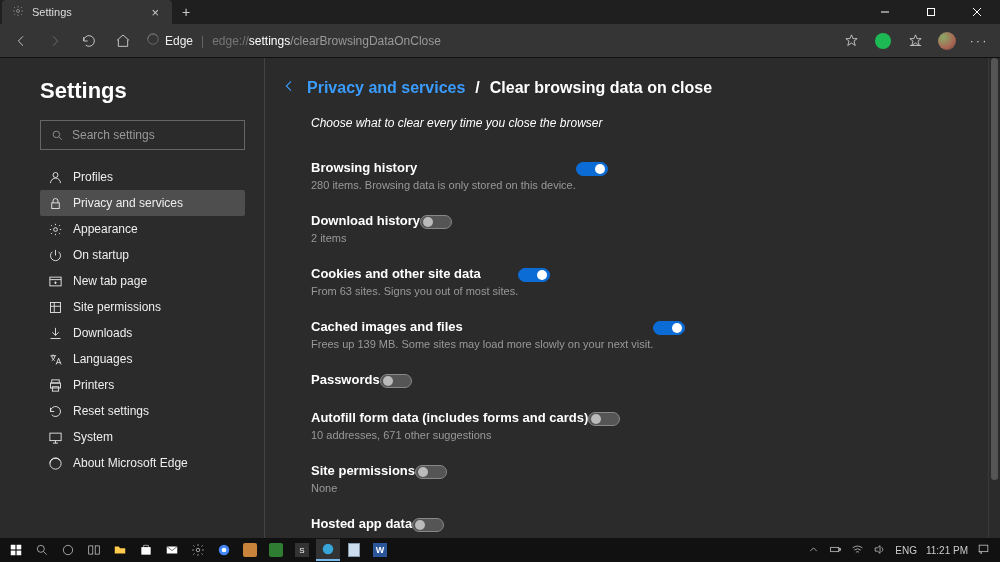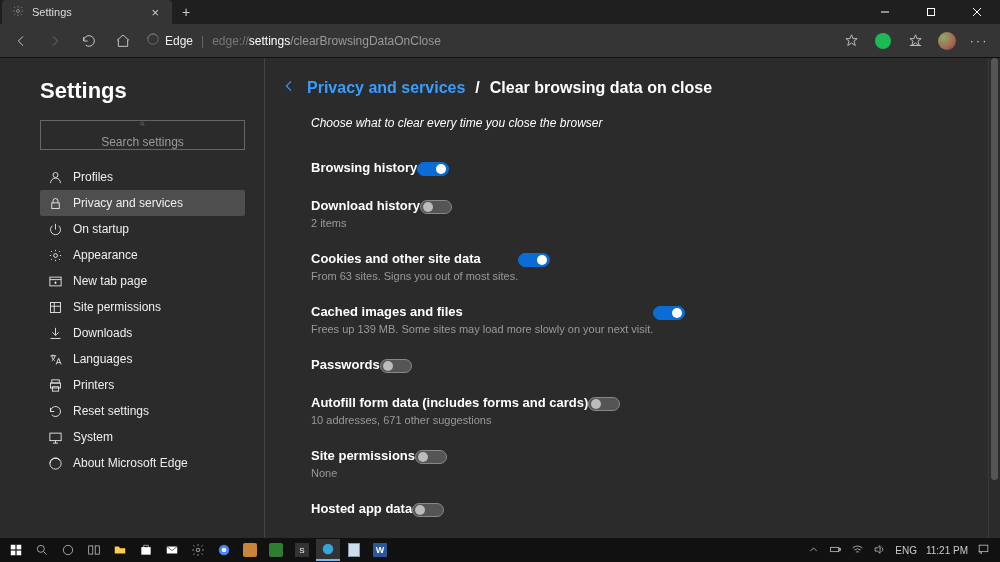--- a/index.html
+++ b/index.html
@@ -26,21 +26,21 @@
   .urlbox .url span.tail { color:#999;}
   .rightbtns { margin-left:auto; display:flex; align-items:center; gap:2px;}
   .rightbtns .tbtn svg { width:15px; height:15px; }
   .avatar { width:18px; height:18px; border-radius:50%; background: radial-gradient(circle at 30% 30%, #8a6, #a65 60%, #643); margin:0 6px;}
   .badge-green { width:16px; height:16px; border-radius:50%; background:#1db954; display:flex;align-items:center;justify-content:center;font-size:10px;color:#fff;}
 
   
   .main { display:flex; height: calc(100% - 24px - 34px - 24px); background:#2b2b2b;}
   .sidebar { width: 265px; padding: 20px 20px 0 40px; border-right:1px solid #444;}
   .sidebar h1 { font-size:22px; font-weight:600; margin-bottom:16px; }
-  .search { display:flex; align-items:center; gap:8px; border:1px solid #666; height:30px; padding:0 10px; font-size:12px; color:#999; margin-bottom:14px; width:205px;flex-direction:column;}
+  .search { display:flex; align-items:center; gap:8px; border:1px solid #666; height:30px; padding:0 10px; font-size:12px; color:#999; margin-bottom:14px; width:205px;}
   .search svg { stroke:#999; fill:none; stroke-width:1.6;}
   .navlist { list-style:none; width:205px;}
   .navlist li { display:flex; align-items:center; gap:10px; height:26px; padding:0 8px; font-size:12px; color:#eee; border-radius:2px;}
   .navlist li.active { background:#4e4e4e; }
   .navlist li .ico { width:15px; height:15px; display:flex; align-items:center; justify-content:center;}
   .navlist li .ico svg { width:15px; height:15px; stroke:#eee; fill:none; stroke-width:1.4;}
 
   .content { flex:1; padding: 20px 30px 20px 16px; overflow-y:auto; position:relative;}
   .crumb { display:flex; align-items:center; gap:10px; margin-bottom:18px;}
   .crumb .back svg { width:16px; height:16px; stroke:#3a9cff; fill:none; stroke-width:1.6;}
@@ -181,34 +181,34 @@
             <svg viewBox="0 0 24 24">
               <rect x="6" y="11" width="12" height="9"></rect>
               <path d="M8 11V8a4 4 0 0 1 8 0v3"></path>
             </svg>
           </span>
           <span>Privacy and services</span>
         </li>
         <li>
           <span class="ico">
             <svg viewBox="0 0 24 24">
+              <circle cx="12" cy="12" r="3"></circle>
+              <path d="M12 3v2M12 19v2M3 12h2M19 12h2M5 5l1.5 1.5M17.5 17.5L19 19M5 19l1.5-1.5M17.5 6.5L19 5"></path>
+            </svg>
+          </span>
+          <span>Appearance</span>
+        </li>
+        <li>
+          <span class="ico">
+            <svg viewBox="0 0 24 24">
               <path d="M12 3v9"></path>
               <path d="M7 6a8 8 0 1 0 10 0"></path>
             </svg>
           </span>
           <span>On startup</span>
-        </li>
-        <li>
-          <span class="ico">
-            <svg viewBox="0 0 24 24">
-              <circle cx="12" cy="12" r="3"></circle>
-              <path d="M12 3v2M12 19v2M3 12h2M19 12h2M5 5l1.5 1.5M17.5 17.5L19 19M5 19l1.5-1.5M17.5 6.5L19 5"></path>
-            </svg>
-          </span>
-          <span>Appearance</span>
         </li>
         <li>
           <span class="ico">
             <svg viewBox="0 0 24 24">
               <rect x="3" y="5" width="18" height="14"></rect>
               <line x1="3" y1="9" x2="21" y2="9"></line>
               <line x1="12" y1="12" x2="12" y2="16"></line>
               <line x1="10" y1="14" x2="14" y2="14"></line>
             </svg>
           </span>
@@ -287,20 +287,21 @@
           </svg></span>
       <span class="link">Privacy and services</span>
       <span class="slash">/</span>
       <span class="cur">Clear browsing data on close</span>
     </div>
     <div class="desc">Choose what to clear every time you close the browser</div>
     <div id="options">
         <div class="option">
           <div class="txt">
             <div class="h">Browsing history</div>
+            <div class="s">280 items. Browsing data is only stored on this device.</div>
           </div>
           <div class="toggle on">
             <div class="knob"></div>
           </div>
         </div>
         <div class="option">
           <div class="txt">
             <div class="h">Download history</div>
             <div class="s">2 items</div>
           </div>

